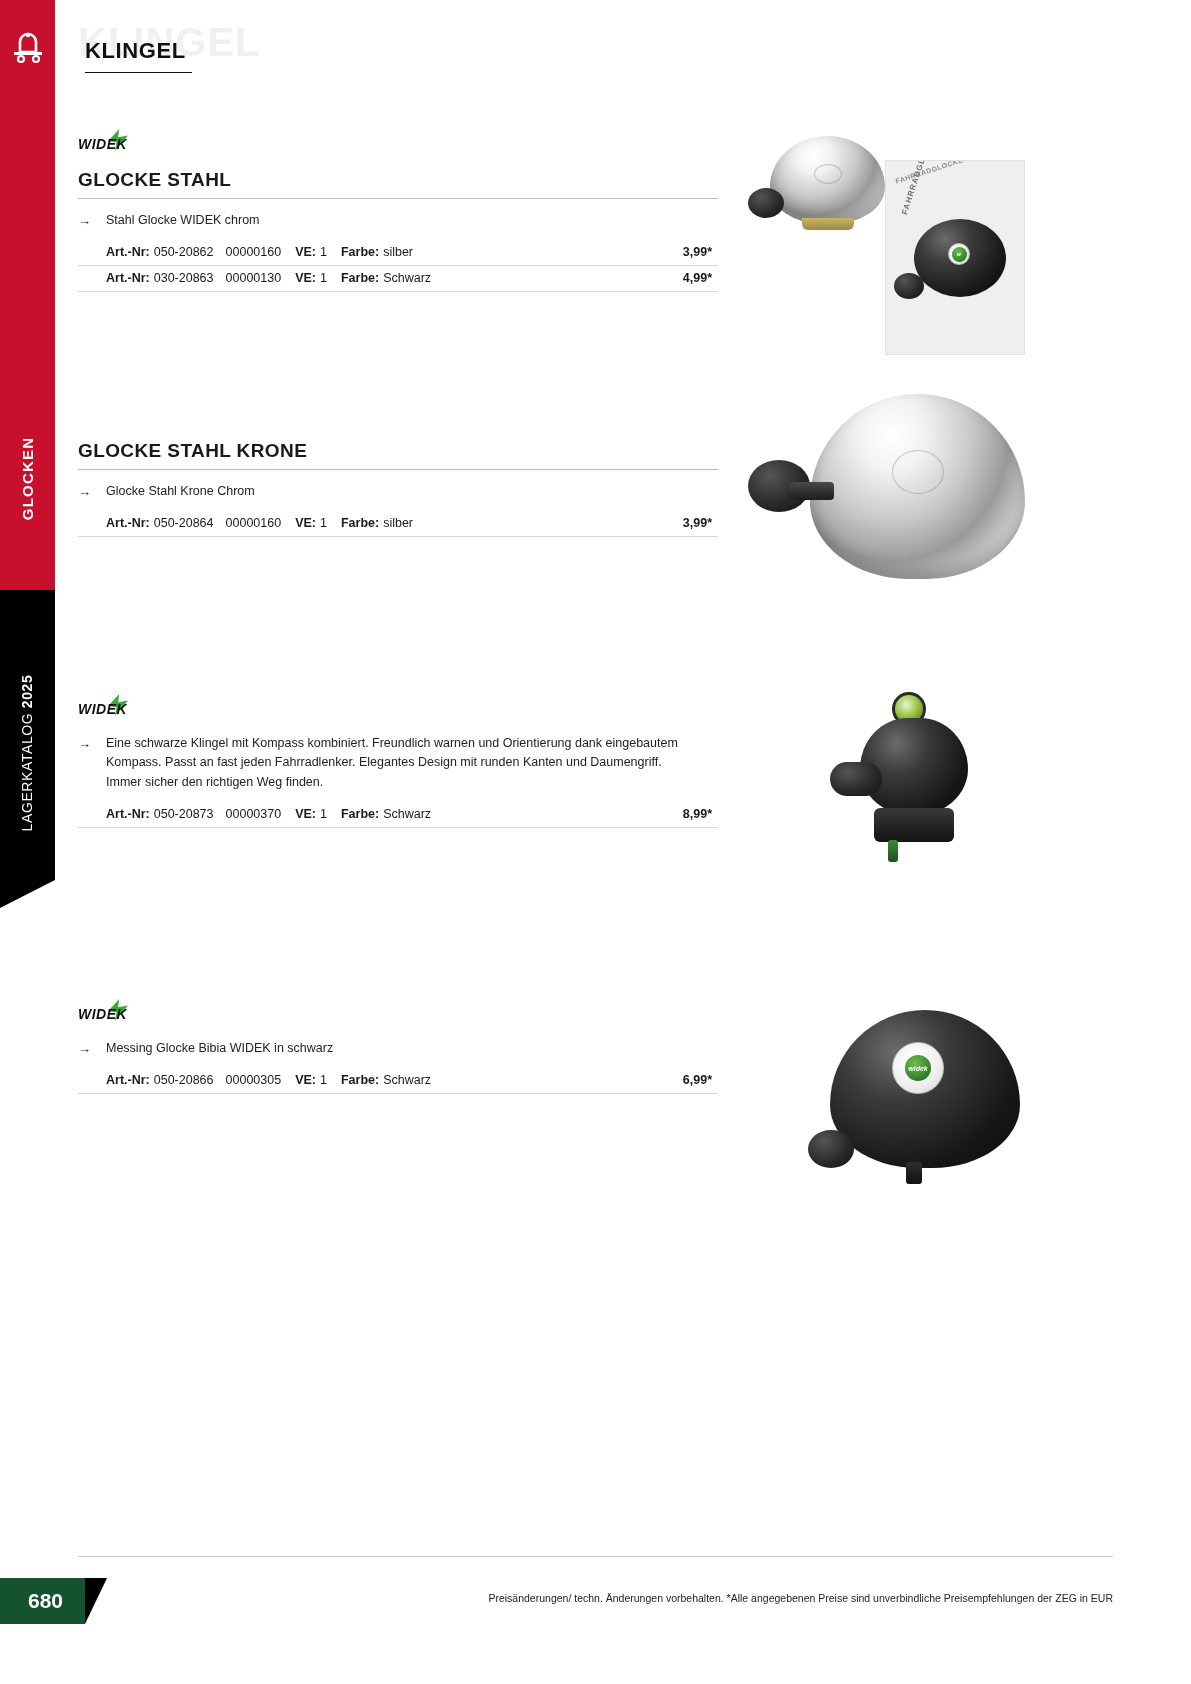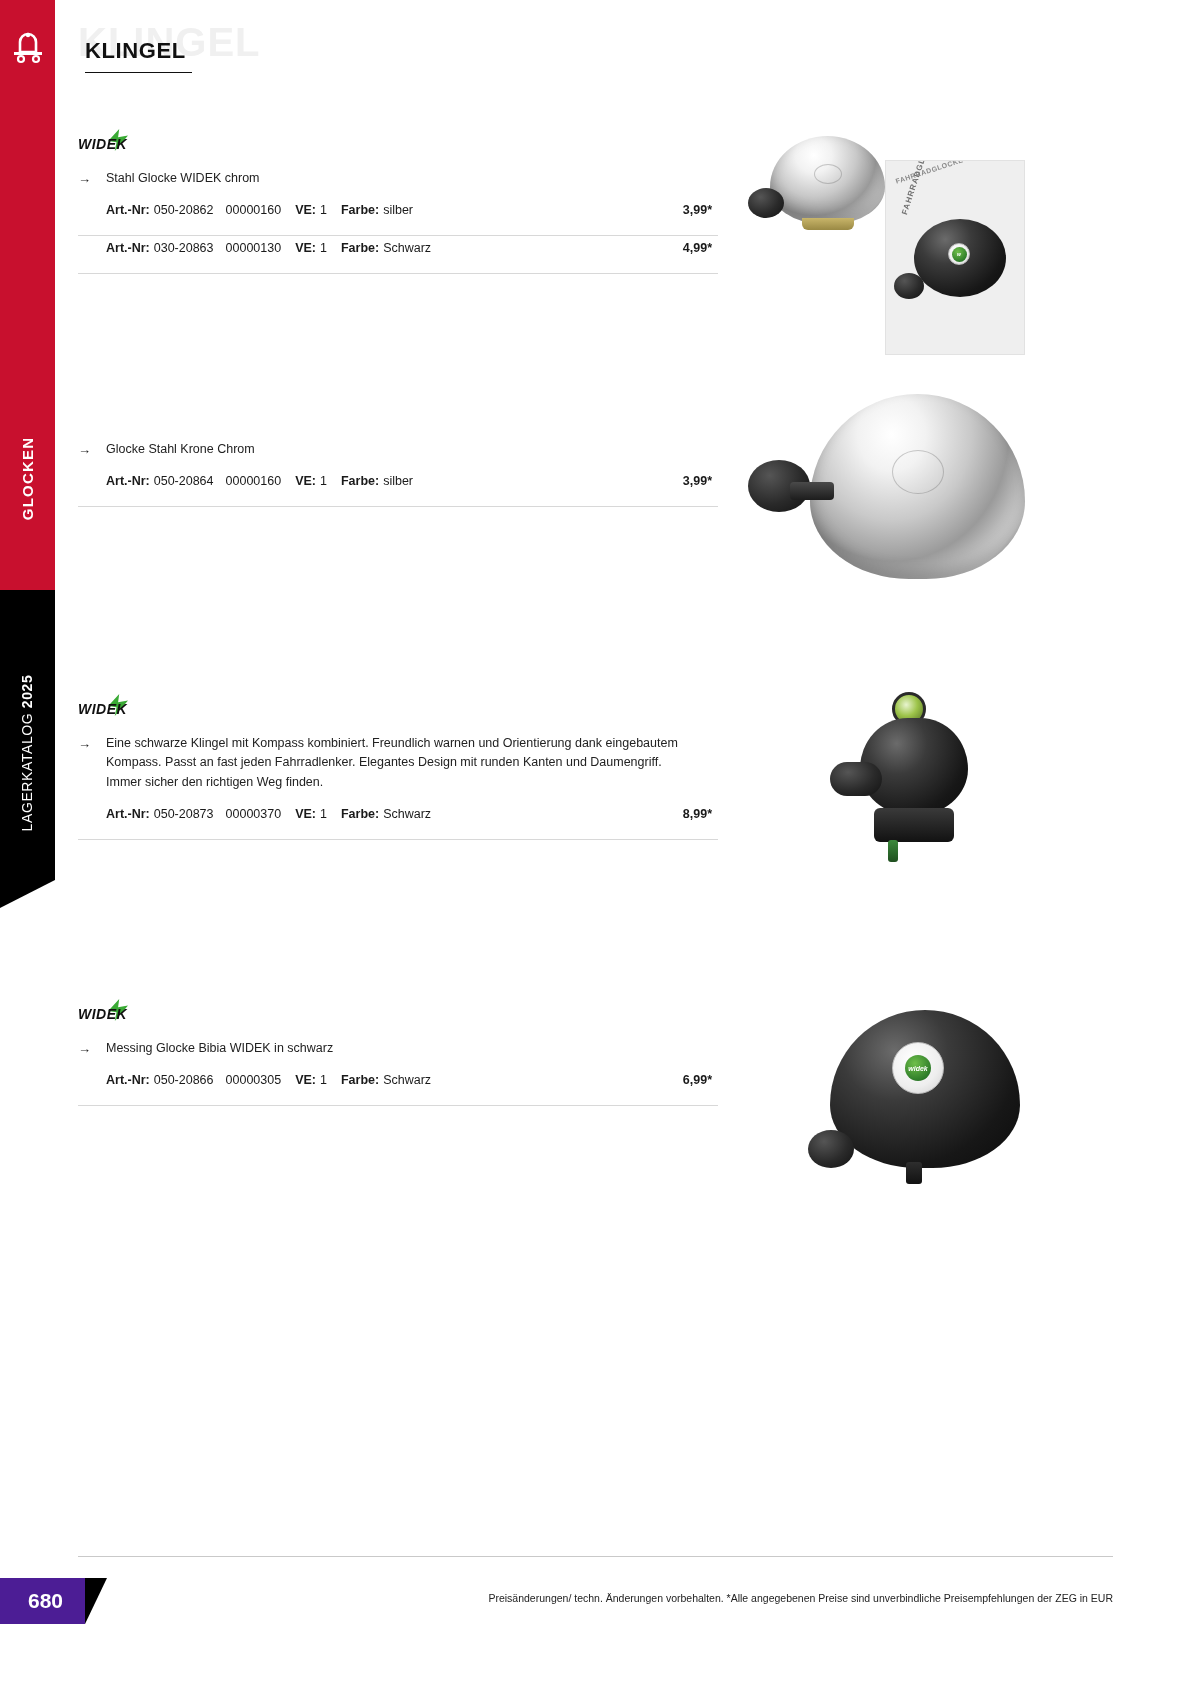--- a/index.html
+++ b/index.html
@@ -69,21 +69,21 @@
     letter-spacing: 0.6px;
     text-align: center;
   }
   .rail-label-katalog b { font-weight: bold; }
 
   
   .pagenum-box {
     position: absolute;
     left: 0; top: 1578px;
     width: 85px; height: 46px;
-    background: #4c1d95;
+    background: #14532d;
     color: #fff;
     font-size: 21px;
     font-weight: bold;
     display: flex;
     align-items: center;
     padding-left: 28px;
   }
   .pagenum-box:after {
     content: "";
     position: absolute;
@@ -162,21 +162,21 @@
     position: absolute;
     left: 0; top: 0;
     color: #222;
     font-size: 13px;
   }
   .rows { margin-top: 10px; }
   .row {
     display: flex;
     align-items: baseline;
     font-size: 12.5px;
-    padding: 5px 0 18px 28px;
+    padding: 5px 0 6px 28px;
     border-bottom: 1px solid #d8d8d8;
     justify-content: center;
   }
   .row .cell { white-space: nowrap; }
   .row .artlabel { font-weight: bold; }
   .row .artnr { margin-left: 4px; }
   .row .ean { margin-left: 12px; }
   .row .velabel { margin-left: 14px; font-weight: bold; }
   .row .veval { margin-left: 4px; }
   .row .farbelabel { margin-left: 14px; font-weight: bold; }
@@ -310,20 +310,21 @@
 
 <div class="ghost-title">KLINGEL</div>
 <div class="page-title">KLINGEL</div>
 <div class="title-rule"></div>
 
 <div class="product" style="top:135px;">
   <div class="brand-logo">
     <span class="wtext">WIDEK</span>
     <span class="leaf"></span>
   </div>
+  <div class="prod-name">GLOCKE STAHL</div>
   <div class="desc">
     <span class="arrow">→</span>
     <span>Stahl Glocke WIDEK chrom</span>
   </div>
   <div class="rows">
     <div class="row">
       <span class="cell artlabel">Art.-Nr:</span>
       <span class="cell artnr">050-20862</span>
       <span class="cell ean">00000160</span>
       <span class="cell velabel">VE:</span>
@@ -356,20 +357,21 @@
   <div class="pk-label">FAHRRADGLOCKE</div>
   <div class="pk-label2">FAHRRADGLOCKE</div>
   <div class="bell-black" style="left:28px; top:58px; width:92px; height:78px;"></div>
   <div class="lever" style="left:8px; top:112px; width:30px; height:26px;"></div>
   <div class="widek-badge" style="left:62px; top:82px; width:22px; height:22px;">
     <div class="inner" style="width:15px;height:15px;font-size:5px;">w</div>
   </div>
 </div>
 
 <div class="product" style="top:440px;">
+  <div class="prod-name">GLOCKE STAHL KRONE</div>
   <div class="desc">
     <span class="arrow">→</span>
     <span>Glocke Stahl Krone Chrom</span>
   </div>
   <div class="rows">
     <div class="row">
       <span class="cell artlabel">Art.-Nr:</span>
       <span class="cell artnr">050-20864</span>
       <span class="cell ean">00000160</span>
       <span class="cell velabel">VE:</span>

